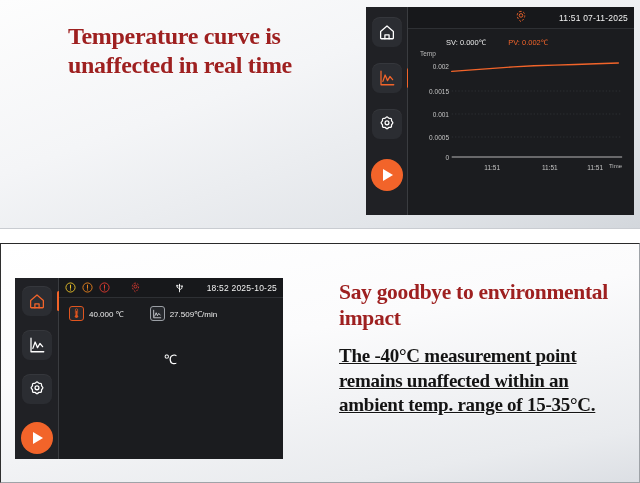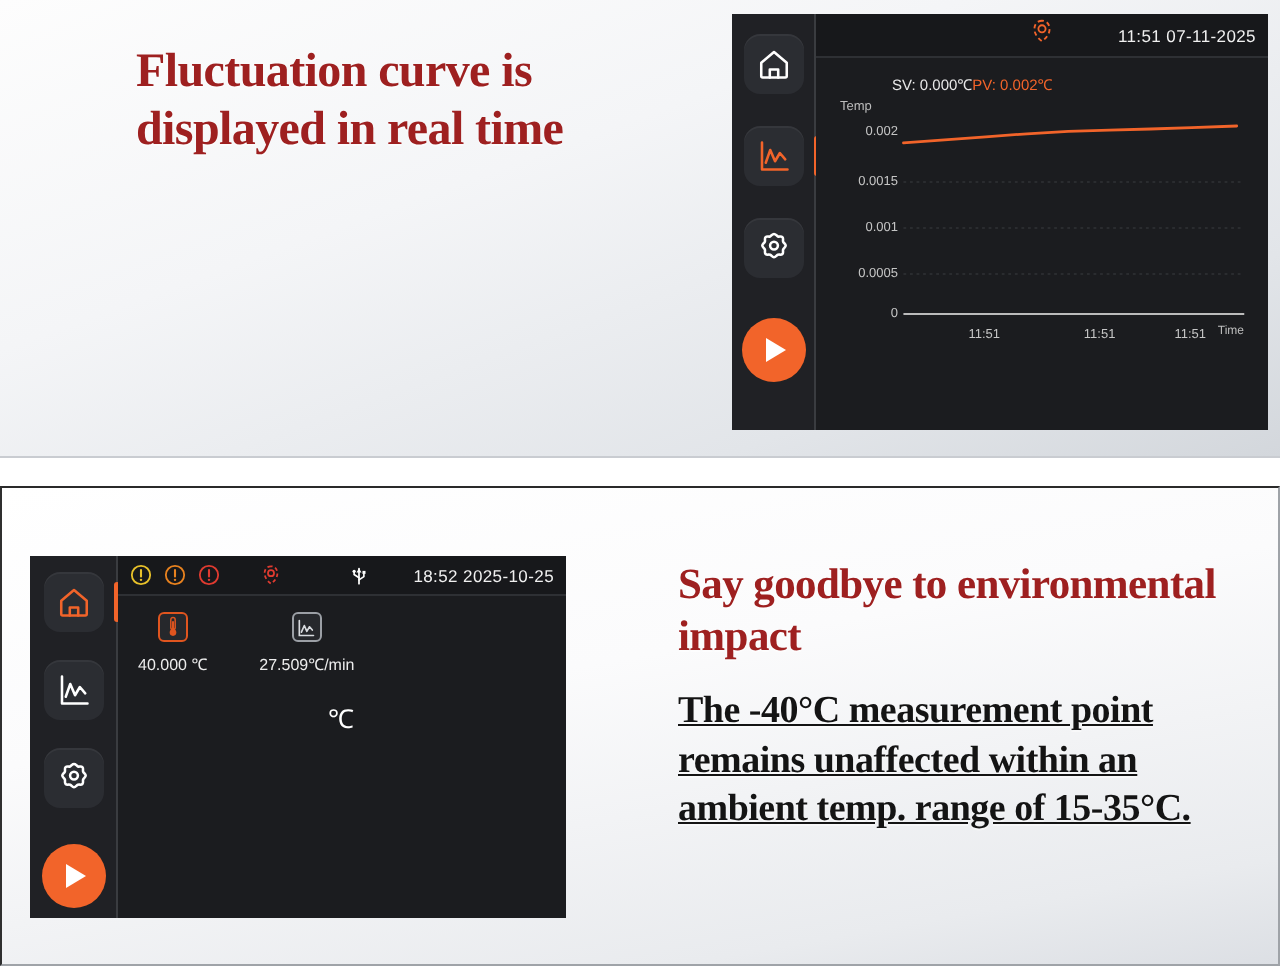--- a/index.html
+++ b/index.html
@@ -144,20 +144,21 @@
     left: 50%; top: 50%;
     transform: translate(-50%, -50%);
   }
   .hdr-icons { display: flex; align-items: center; gap: 6px; }
   .warn-ico { width: 11px; height: 11px; display: block; }
 
   
   .chart-body { flex: 1 1 auto; position: relative; padding: 5px 6px 0 6px; }
   .sv-pv-row {
     display: flex;
+    gap: 22px;
     padding-left: 32px;
     margin-top: 3px;
     font-family: "Liberation Sans", sans-serif;
     font-size: 7.5px;
     white-space: nowrap;
   }
   .sv-txt { color: #e8e8e8; }
   .pv-txt { color: #f2642a; }
   .axis-name {
     font-family: "Liberation Sans", sans-serif;
@@ -196,21 +197,21 @@
     position: absolute;
     right: 2px; top: 1px;
     color: #bdbdbd;
     font-family: "Liberation Sans", sans-serif;
     font-size: 6px;
   }
 
   
   .home-body { flex: 1 1 auto; position: relative; padding: 8px 10px 0 10px; }
   .chip-row { display: flex; gap: 26px; align-items: center; }
-  .chip { display: flex; align-items: center; gap: 5px; flex-direction: column; }
+  .chip { display: flex; align-items: center; gap: 5px; }
   .chip-box {
     width: 15px; height: 15px;
     border-radius: 3px;
     display: flex; align-items: center; justify-content: center;
     background: #26282c;
   }
   .chip-box.orange { border: 1px solid #e0551f; }
   .chip-box.grey { border: 1px solid #9b9fa5; }
   .chip-txt {
     color: #ececec;
@@ -241,21 +242,21 @@
     margin-left: 7px;
   }
 </style>
 </head>
 <body>
 
 <div class="stage">
 
   <div class="panel panel-top">
 
-    <div class="headline headline-top">Fluctuation curve is displayed in real time</div>
+    <div class="headline headline-top">Temperature curve is unaffected in real time</div>
 
     <div class="device device-top">
 
       <div class="sidebar">
         <div class="side-btn">
           <svg viewBox="0 0 24 24">
             <path class="stroke-white" d="M3.5 11.2 12 4l8.5 7.2V20a1 1 0 0 1-1 1h-15a1 1 0 0 1-1-1z"></path>
             <path class="stroke-white" d="M9.2 21v-5.3h5.6V21"></path>
           </svg>
         </div>

